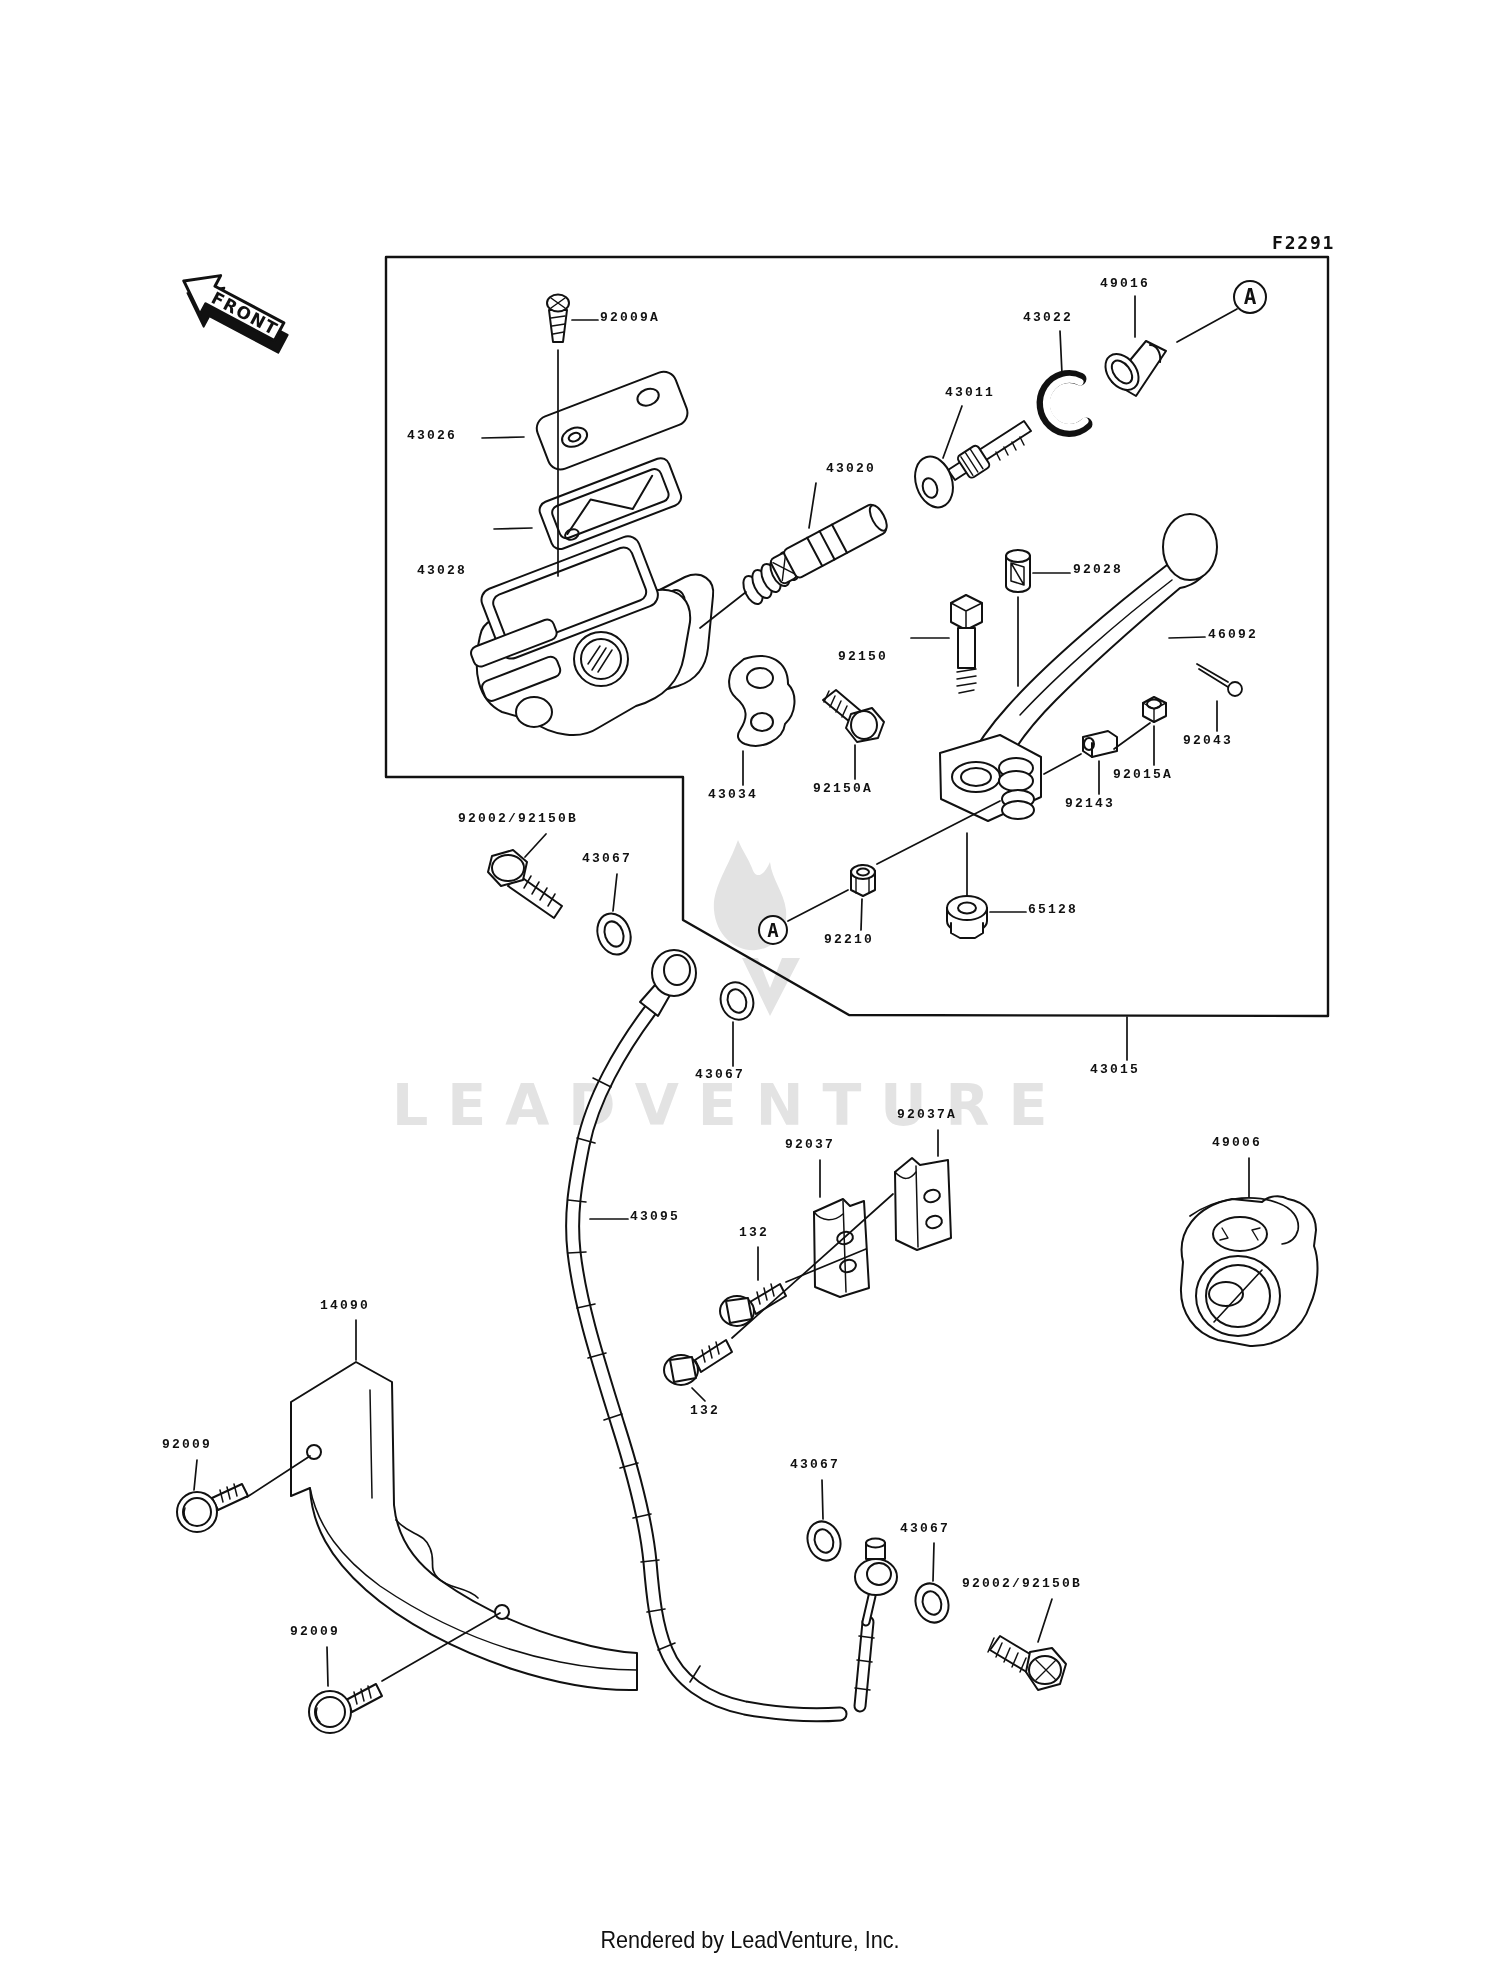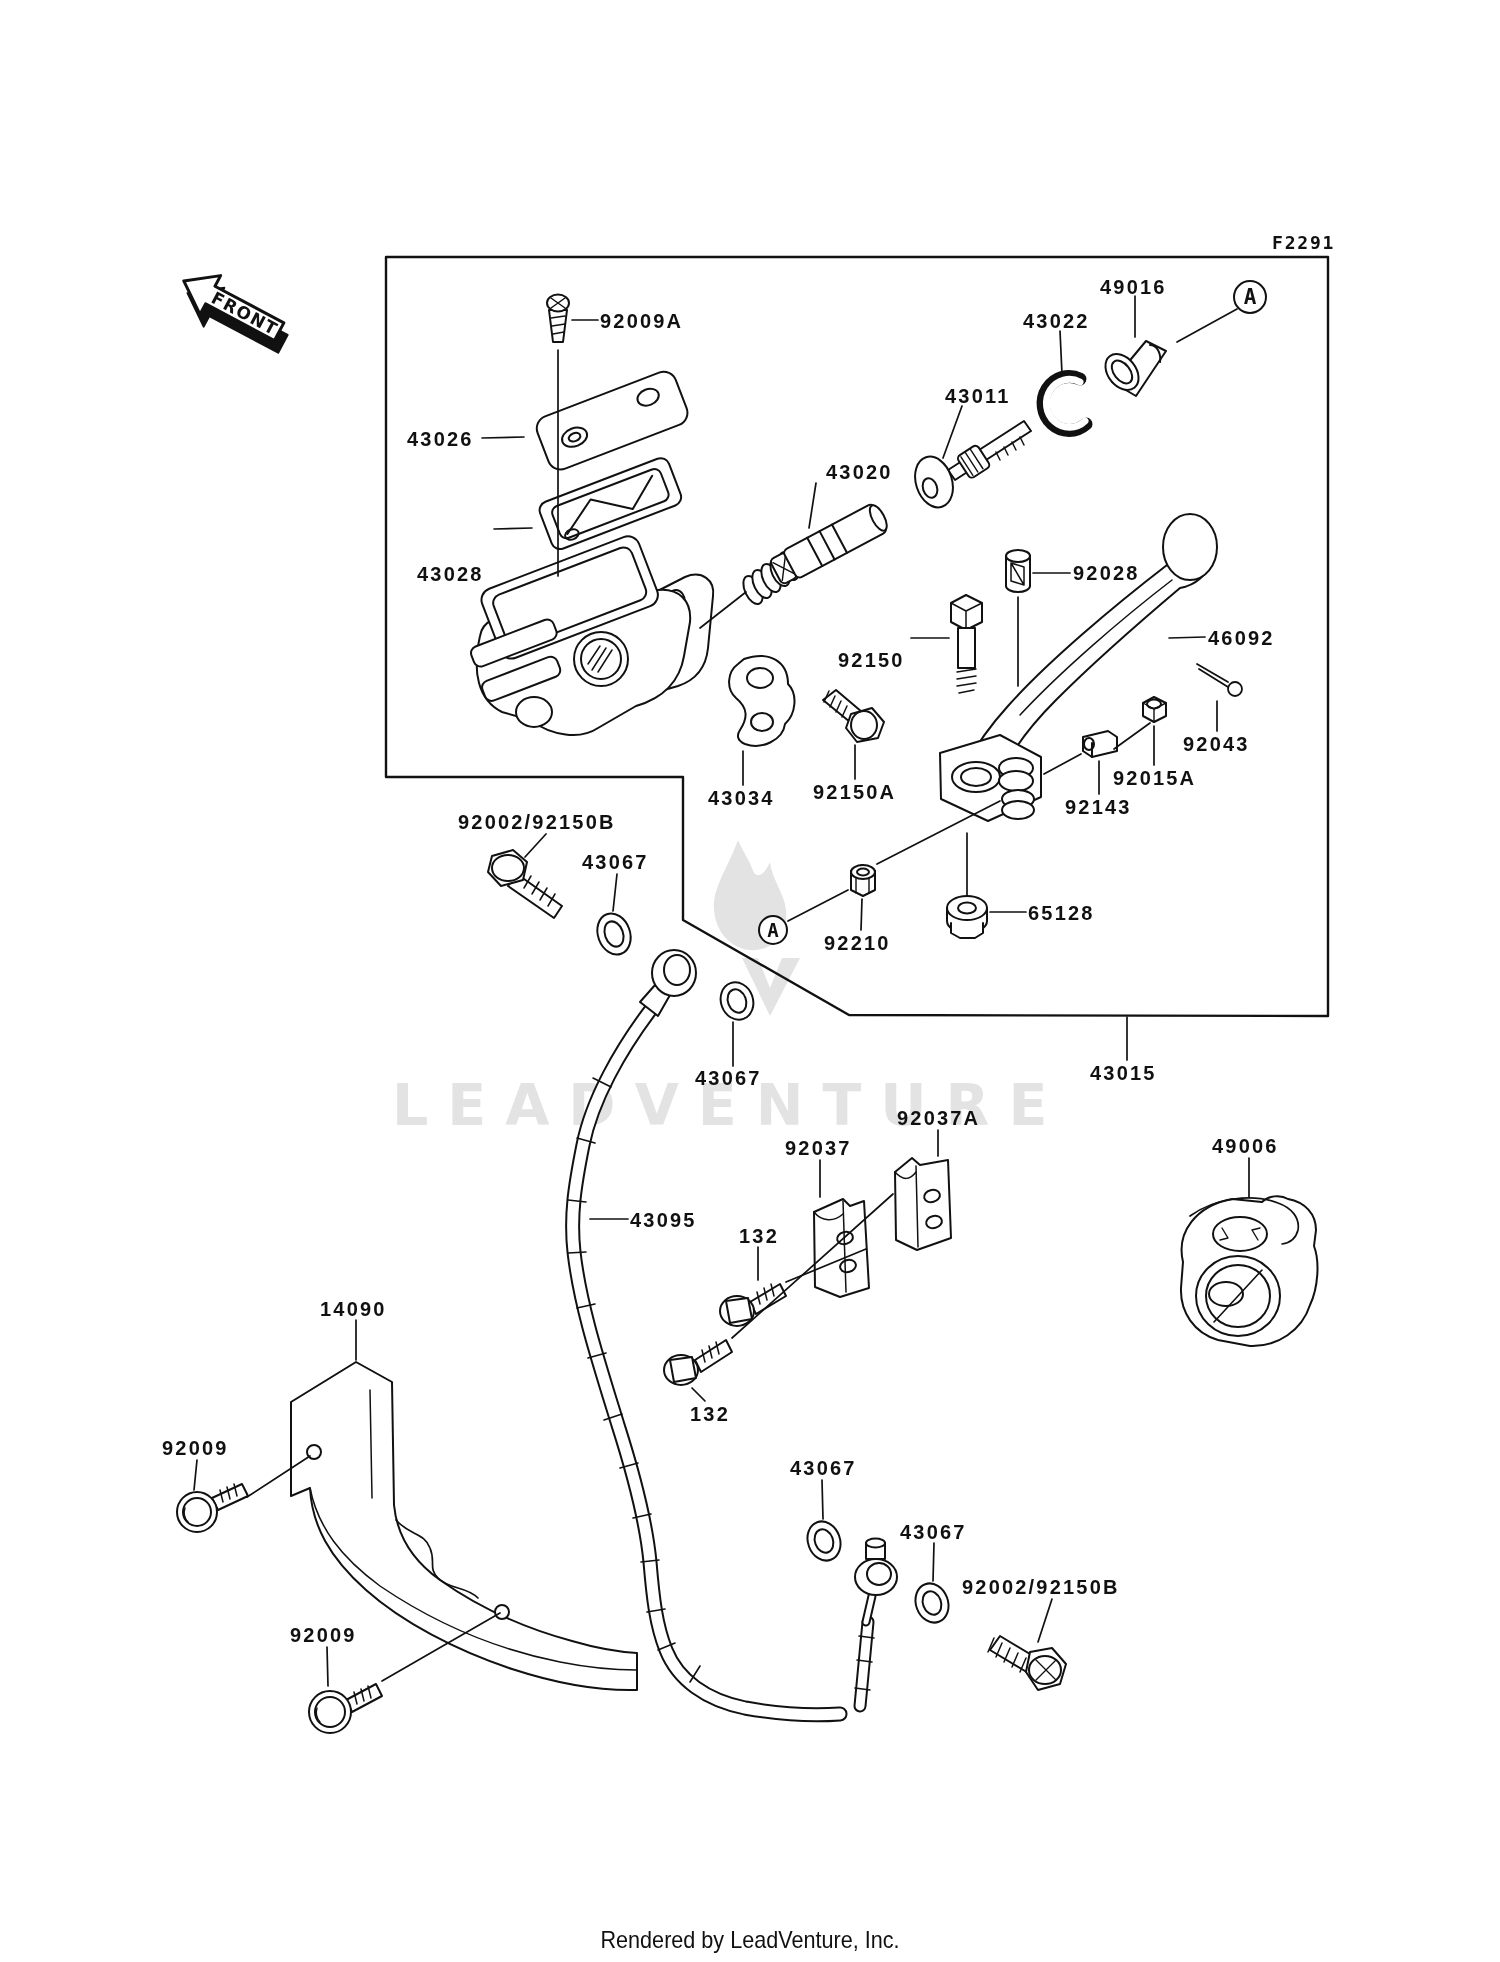--- a/index.html
+++ b/index.html
@@ -3,21 +3,21 @@
 <meta charset="utf-8">
 <style>
   html,body{margin:0;padding:0;background:#fff;}
   #page{position:relative;width:1500px;height:1962px;background:#ffffff;overflow:hidden;
         font-family:"DejaVu Sans Mono", monospace;}
   #art{position:absolute;left:0;top:0;z-index:2;}
   #watermark-layer{position:absolute;left:0;top:0;width:1500px;height:1962px;z-index:1;}
   #watermark-text{position:absolute;left:392px;top:1072px;font-family:"DejaVu Sans", sans-serif;
         font-weight:bold;font-size:57px;letter-spacing:19px;color:#e3e3e3;white-space:nowrap;}
   #labels-layer{position:absolute;left:0;top:0;width:1500px;height:1962px;z-index:3;}
-  .part-label{position:absolute;font-family:Liberation Sans, sans-serif;font-size:20px;
+  .part-label{position:absolute;font-family:Liberation Mono, monospace;font-size:13px;
         font-weight:bold;letter-spacing:2.2px;color:#111;white-space:nowrap;line-height:1;}
   .callout{position:absolute;border:2.2px solid #111;border-radius:50%;background:#fff;
         font-family:"DejaVu Sans Mono", monospace;font-weight:bold;color:#111;
         display:flex;align-items:center;justify-content:center;box-sizing:border-box;}
   #figure-code{position:absolute;left:1272px;top:232px;font-size:18px;font-weight:bold;
         letter-spacing:1.8px;color:#111;z-index:3;}
   #footer-text{position:absolute;left:0;right:0;top:1926px;text-align:center;z-index:3;
         font-family:"Liberation Sans", sans-serif;font-size:24px;color:#111;
         transform:scaleX(0.9);}
 </style>

